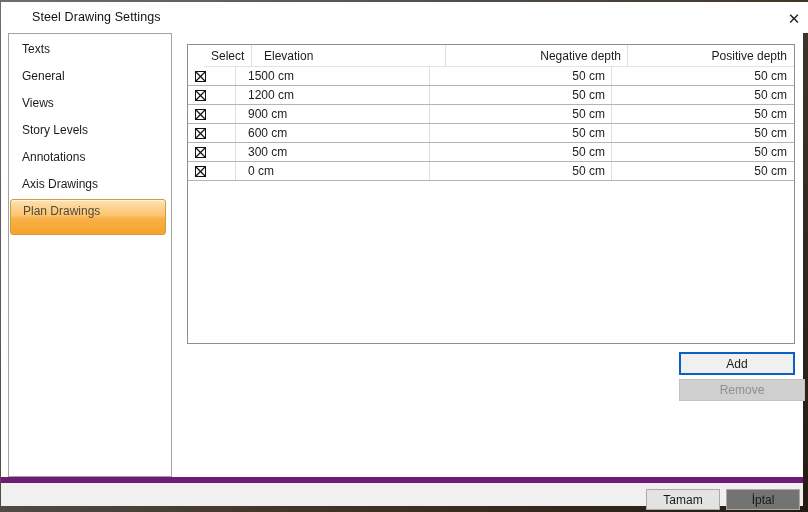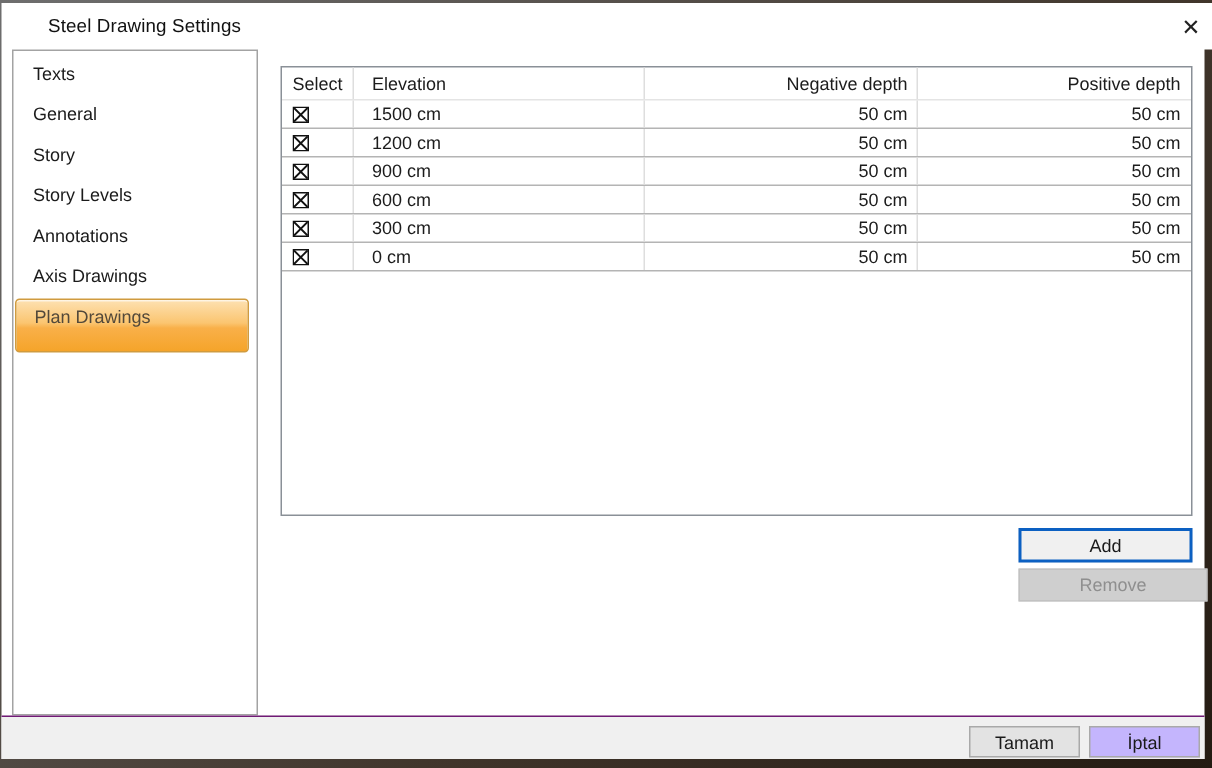--- a/index.html
+++ b/index.html
@@ -43,21 +43,21 @@
     border: 1px solid #d09b3f; border-radius: 3px;
     background: linear-gradient(#fde1b2, #fbc570 45%, #f9b049 55%, #f5a42a);
     box-shadow: inset 0 1px 0 rgba(255,255,255,0.65);
     color: #53493a;
   }
   
   .tablebox {
     position: absolute; left: 186px; top: 42px; width: 608px; height: 300px;
     background: #ffffff; border: 1px solid #8a9097;
   }
-  .thead { display: flex; height: 22px; align-items: center; border-bottom: 1px solid #e4e4e4; }
+  .thead { display: flex; height: 22px; align-items: center; border-bottom: 1px solid #e4e4e4; margin-left: 16px; }
   .trow  { display: flex; height: 19px; align-items: center; border-bottom: 1px solid #b4b4b4; }
   .c-select { width: 48px;  height: 100%; border-right: 1px solid #dedede; display: flex; align-items: center; padding-left: 7px; }
   .c-elev   { width: 194px; height: 100%; border-right: 1px solid #dedede; display: flex; align-items: center; padding-left: 12px; }
   .c-neg    { width: 182px; height: 100%; border-right: 1px solid #dedede; display: flex; align-items: center; justify-content: flex-end; padding-right: 6px; }
   .c-pos    { flex: 1;      height: 100%; display: flex; align-items: center; justify-content: flex-end; padding-right: 7px; }
   .thead > div { font-size: 12px; color: #1c1c1c; }
   .trow  > div { font-size: 12px; color: #1c1c1c; }
   .cb { width: 11px; height: 11px; display: inline-block; line-height: 0; cursor: default; }
   
   .btn {
@@ -69,41 +69,41 @@
     position: absolute; left: 678px; top: 350px; width: 116px; height: 23px;
     background: #f0f0f0; border: 2px solid #0c60c2;
   }
   .btn-remove {
     position: absolute; left: 678px; top: 377px; width: 126px; height: 22px;
     background: #cfcfcf; border: 1px solid #c2c2c2; color: #8f8f8f;
   }
   
   .footer {
     position: absolute; left: 0; top: 475px; width: 100%; height: 29px;
-    background: #f0f0f0; border-top: 1px solid #701a75;
+    background: #f0f0f0; border-top: 6px solid #701a75;
   }
   .btn-ok     { position: absolute; left: 645px; top: 6px; width: 74px; height: 21px; background: #e3e3e3; }
-  .btn-cancel { position: absolute; left: 725px; top: 6px; width: 74px; height: 21px; background: #c4b5fd; }
+  .btn-cancel { position: absolute; left: 725px; top: 6px; width: 74px; height: 21px; background: #737373; }
 </style>
 </head>
 <body>
 
 <div class="window">
 
   <div class="titlebar">
     <span class="title">Steel Drawing Settings</span>
     <div class="close-btn">
       <span>✕</span>
     </div>
   </div>
 
   <div class="sidebar">
     <div class="side-item">Texts</div>
     <div class="side-item">General</div>
-    <div class="side-item">Story</div>
+    <div class="side-item">Views</div>
     <div class="side-item">Story Levels</div>
     <div class="side-item">Annotations</div>
     <div class="side-item">Axis Drawings</div>
     <div class="side-item selected">Plan Drawings</div>
   </div>
 
   <div class="tablebox">
     <div class="thead">
       <div class="c-select">Select</div>
       <div class="c-elev">Elevation</div>

